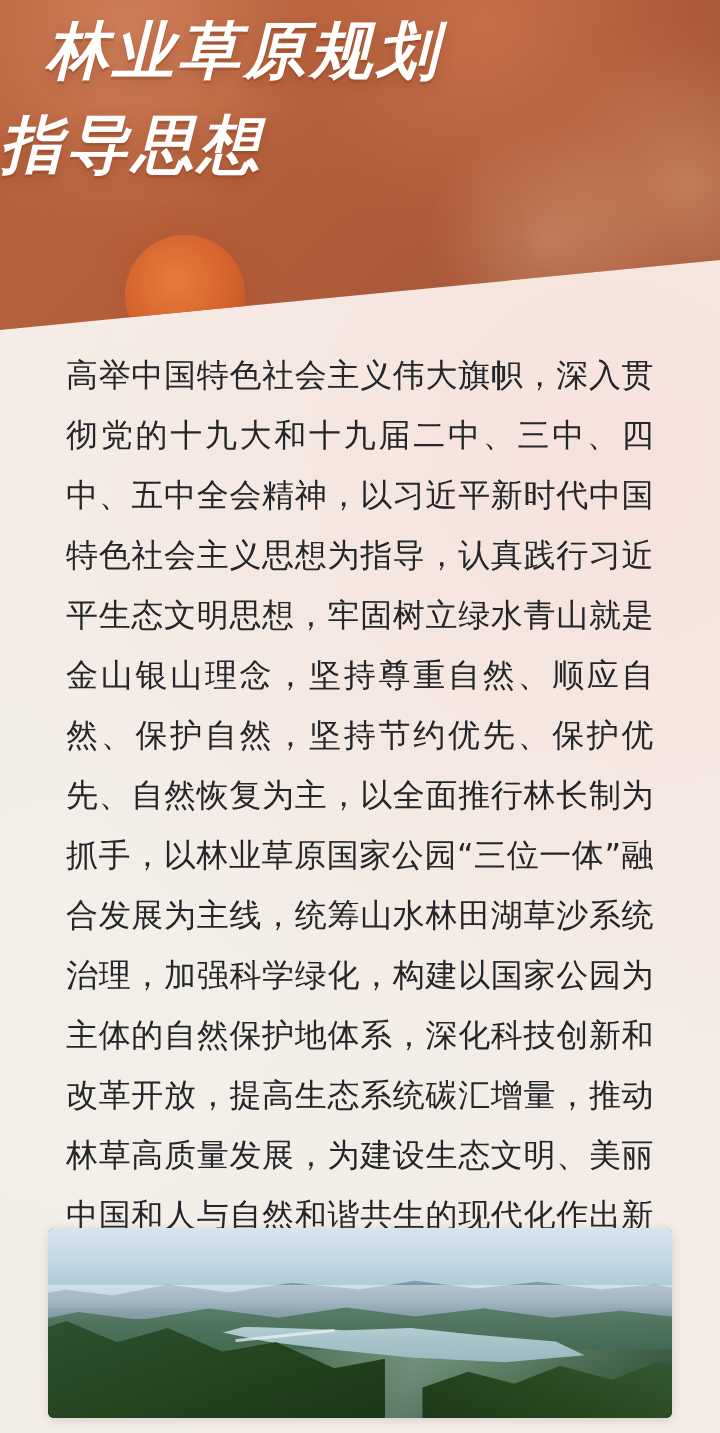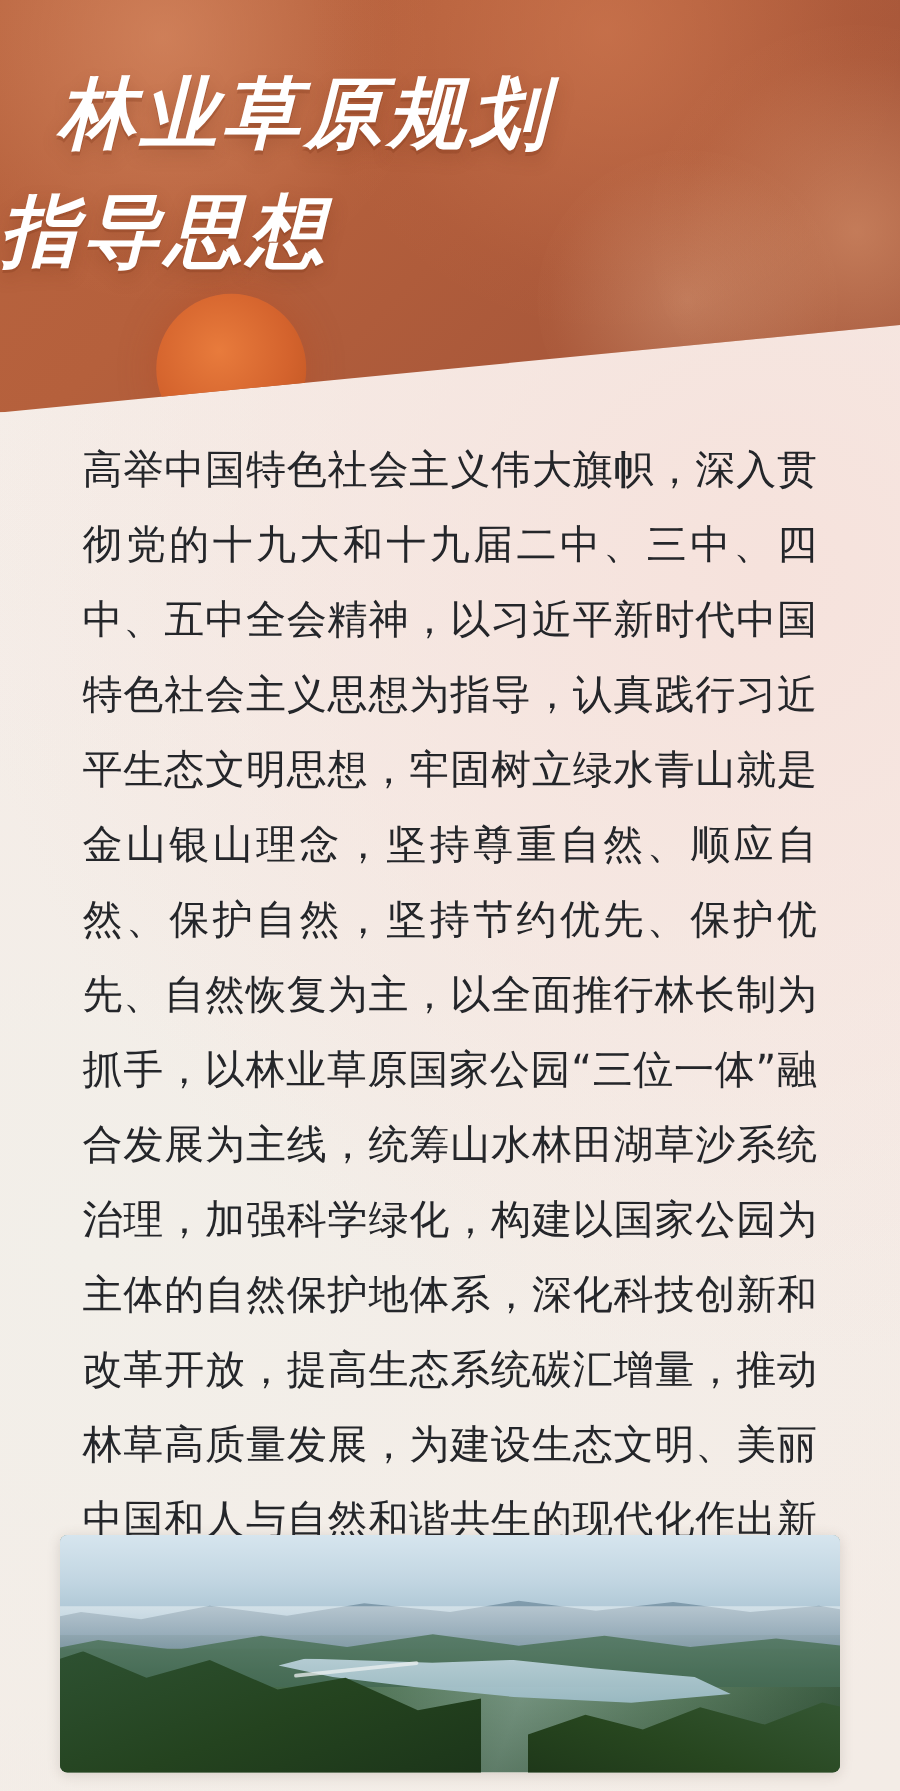--- a/index.html
+++ b/index.html
@@ -64,21 +64,20 @@
     width: 240px; height: 240px;
     left: 430px; top: 120px;
     background: radial-gradient(circle at 50% 50%, rgba(236,186,150,0.35) 0%, rgba(210,140,100,0.05) 65%, rgba(210,140,100,0) 78%);
   }
 
   .title-wrap {
     position: absolute;
     left: 0; top: 18px;
     width: 625px;
     z-index: 3;
-    margin-top: 40px;
   }
   .title-line {
     font-weight: 800;
     font-style: italic;
     color: #ffffff;
     letter-spacing: 4px;
     line-height: 1.06;
     white-space: nowrap;
     text-shadow:
       0 3px 0 rgba(130,55,25,0.30),

